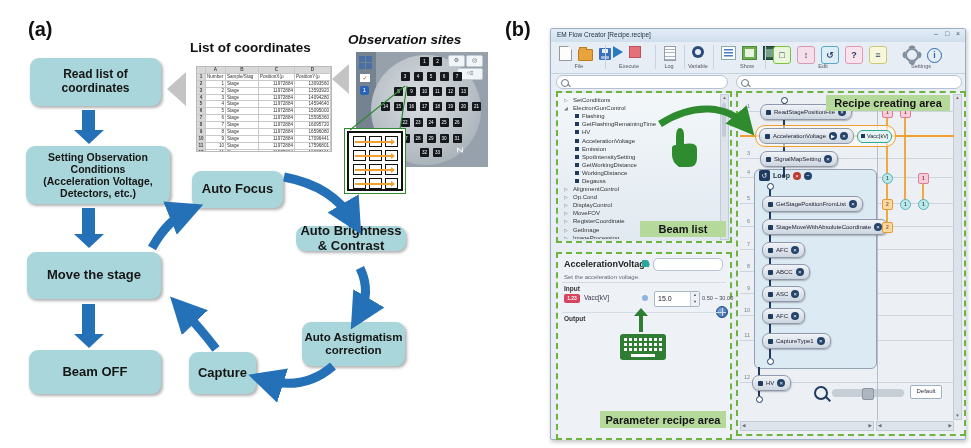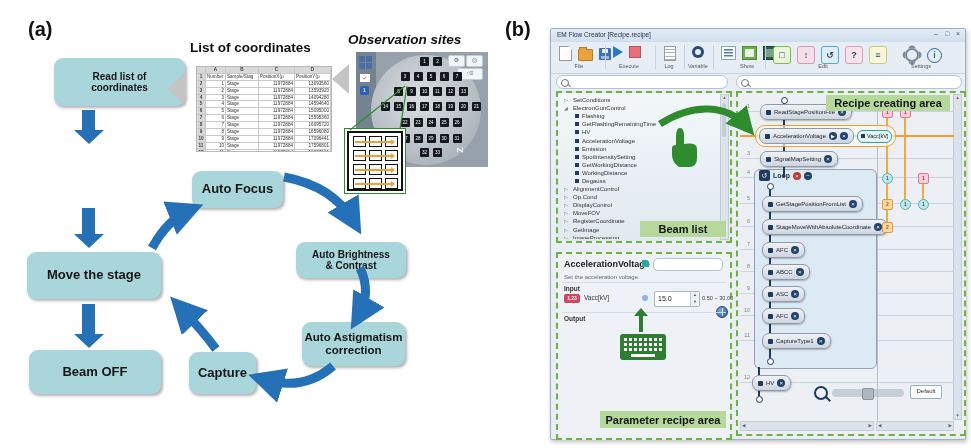--- a/index.html
+++ b/index.html
@@ -156,26 +156,29 @@
   .sliderhandle{position:absolute;width:10px;height:10px;background:#aeb6c0;border:1px solid #8b95a1;border-radius:2px;}
   svg{position:absolute;left:0;top:0;pointer-events:none;}
 </style>
 </head>
 <body>
 
 <div id="stage">
 
   <div class="abs plabel" style="left:28px;top:18px;">(a)</div>
 
-  <div class="fb" style="left:30px;top:58px;width:131px;height:48px;font-size:10px;margin-left:24px;">Read list of
+  <div class="fb" style="left:30px;top:58px;width:131px;height:48px;font-size:12px;">Read list of
 coordinates</div>
+  <div class="fb" style="left:26px;top:146px;width:144px;height:58px;font-size:10.5px;">Setting Observation Conditions
+(Acceleration Voltage,
+Detectors, etc.)</div>
   <div class="fb" style="left:27px;top:252px;width:134px;height:47px;font-size:13px;">Move the stage</div>
   <div class="fb" style="left:192px;top:171px;width:91px;height:37px;font-size:13px;">Auto Focus</div>
   <div class="fb" style="left:29px;top:350px;width:132px;height:44px;font-size:13px;">Beam OFF</div>
-  <div class="fb" style="left:296px;top:226px;width:110px;height:36px;font-size:10px;margin-top:16px;">Auto Brightness
+  <div class="fb" style="left:296px;top:226px;width:110px;height:25px;font-size:13px;">Auto Brightness
 &amp; Contrast</div>
   <div class="fb" style="left:302px;top:322px;width:103px;height:44px;font-size:11.5px;">Auto Astigmatism
 correction</div>
   <div class="fb" style="left:189px;top:352px;width:67px;height:42px;font-size:13px;">Capture</div>
 
   <div class="darr" style="left:82px;top:110px;height:20px;"></div>
   <div class="darr" style="left:82px;top:208px;height:26px;"></div>
   <div class="darr" style="left:82px;top:304px;height:30px;"></div>
 
   <div class="figtitle" style="left:190px;top:40px;">List of coordinates</div>

